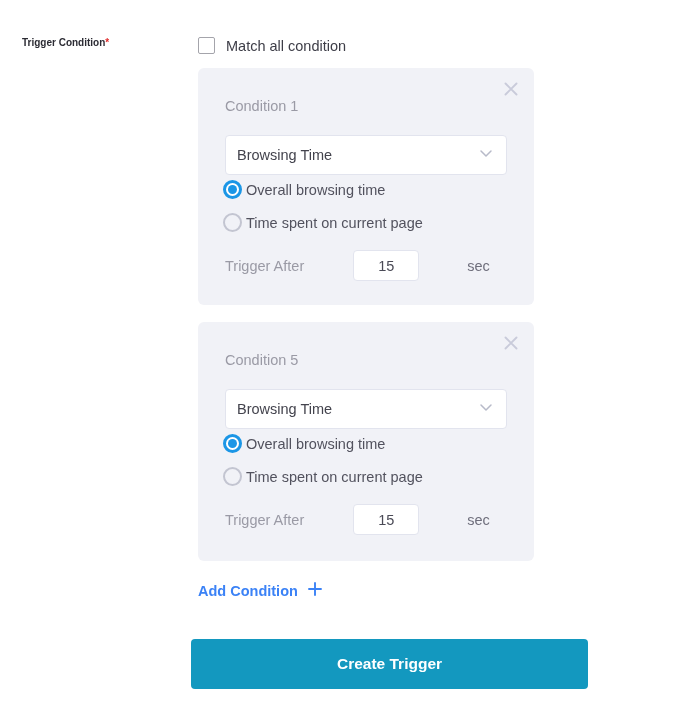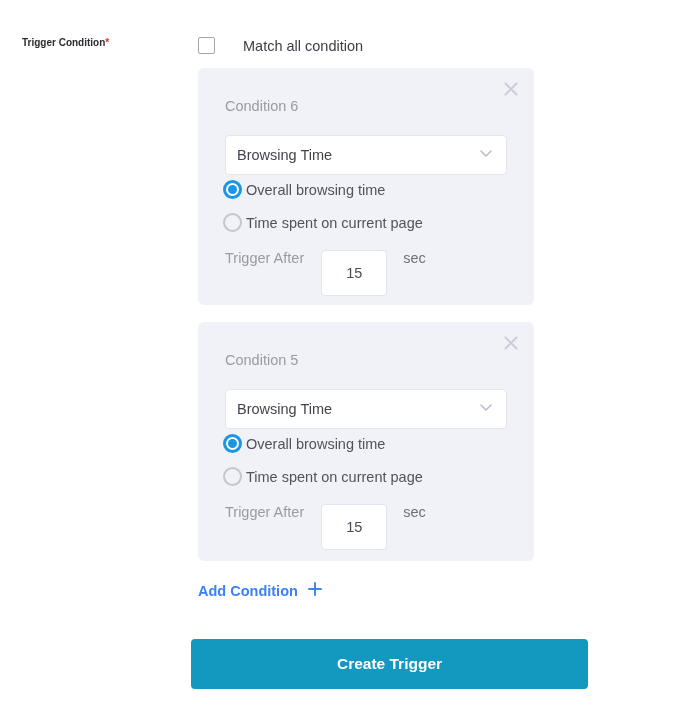--- a/index.html
+++ b/index.html
@@ -57,21 +57,21 @@
   .checkbox-box {
     width: 17px;
     height: 17px;
     border: 1.5px solid #a4a4ab;
     border-radius: 2px;
     background: #ffffff;
     box-sizing: border-box;
     flex: none;
   }
   .matchall-label {
-    margin-left: 28px;
+    margin-left: 11px;
     font-size: 14.5px;
     color: #3d3d47;
     white-space: nowrap;
   }
 
   
   .cond-card {
     position: absolute;
     left: 0px;
     width: 336px;
@@ -176,30 +176,32 @@
     color: #52525e;
     white-space: nowrap;
   }
 
   
   .trigger-row {
     position: absolute;
     left: 27px;
     top: 182px;
     display: flex;
+    align-items: center;
+    gap: 32px;
   }
   .trigger-label {
     font-size: 14.5px;
     color: #9a9aa5;
     white-space: nowrap;
   }
   .trigger-input {
     margin-left: 17px;
     width: 66px;
-    height: 46px;
+    height: 31px;
     background: #ffffff;
     border: 1px solid #e2e4ee;
     border-radius: 4px;
     box-sizing: border-box;
     font-family: "Liberation Sans", sans-serif;
     font-size: 14.5px;
     color: #4a4a56;
     text-align: center;
     padding: 0;
     outline: none;
@@ -263,21 +265,21 @@
       <span class="matchall-label">Match all condition</span>
     </div>
 
     <div class="cond-card" id="cond-card-0">
       <span class="card-close">
         <svg width="26" height="26" viewBox="0 0 26 26" aria-hidden="true">
           <path d="M7.5 7.5 L18.5 18.5 M18.5 7.5 L7.5 18.5" stroke="currentColor" stroke-width="1.9" stroke-linecap="round" fill="none"></path>
         </svg>
       </span>
 
-      <div class="cond-title">Condition 6</div>
+      <div class="cond-title">Condition 1</div>
 
       <div class="cond-select">
         <span class="cond-select-value">Browsing Time</span>
         <span class="chevron">
           <svg width="16" height="16" viewBox="0 0 16 16" aria-hidden="true">
             <path d="M3 6 L8 11 L13 6" stroke="currentColor" stroke-width="1.5" fill="none" stroke-linecap="round" stroke-linejoin="round"></path>
           </svg>
         </span>
       </div>
 

